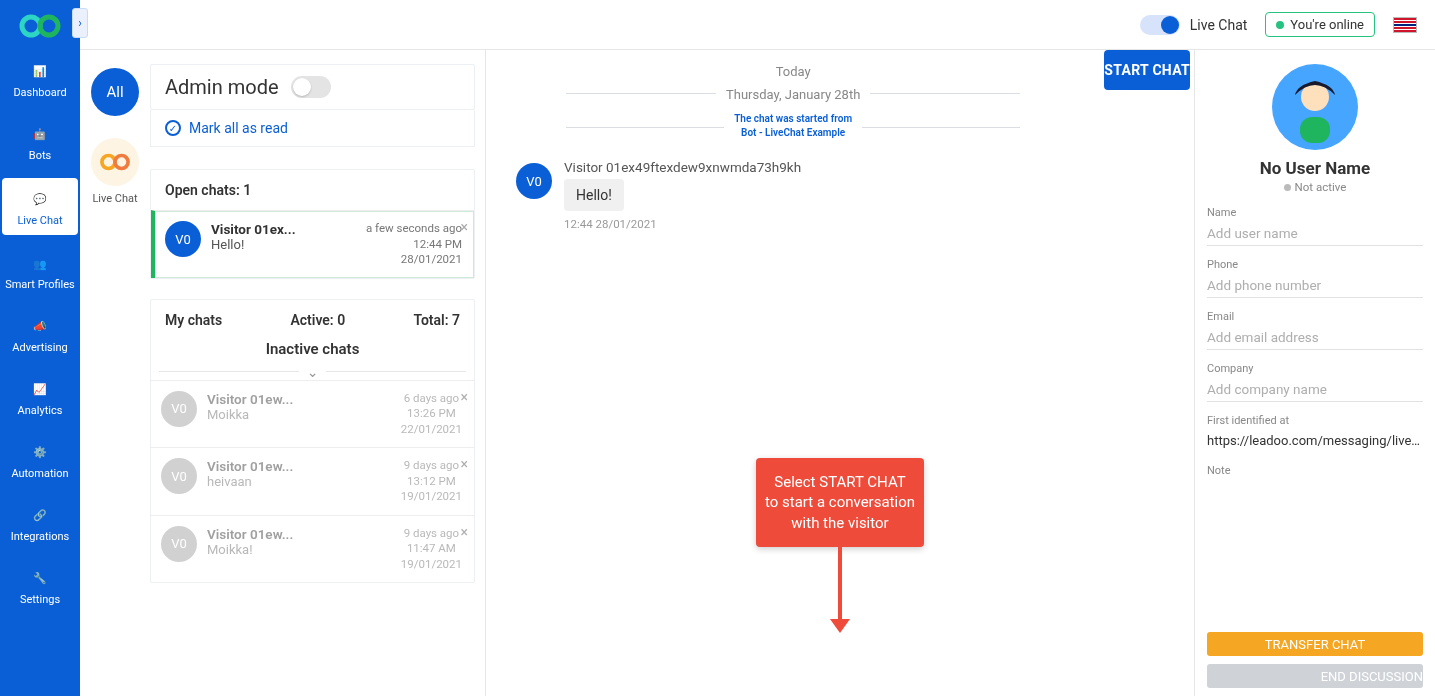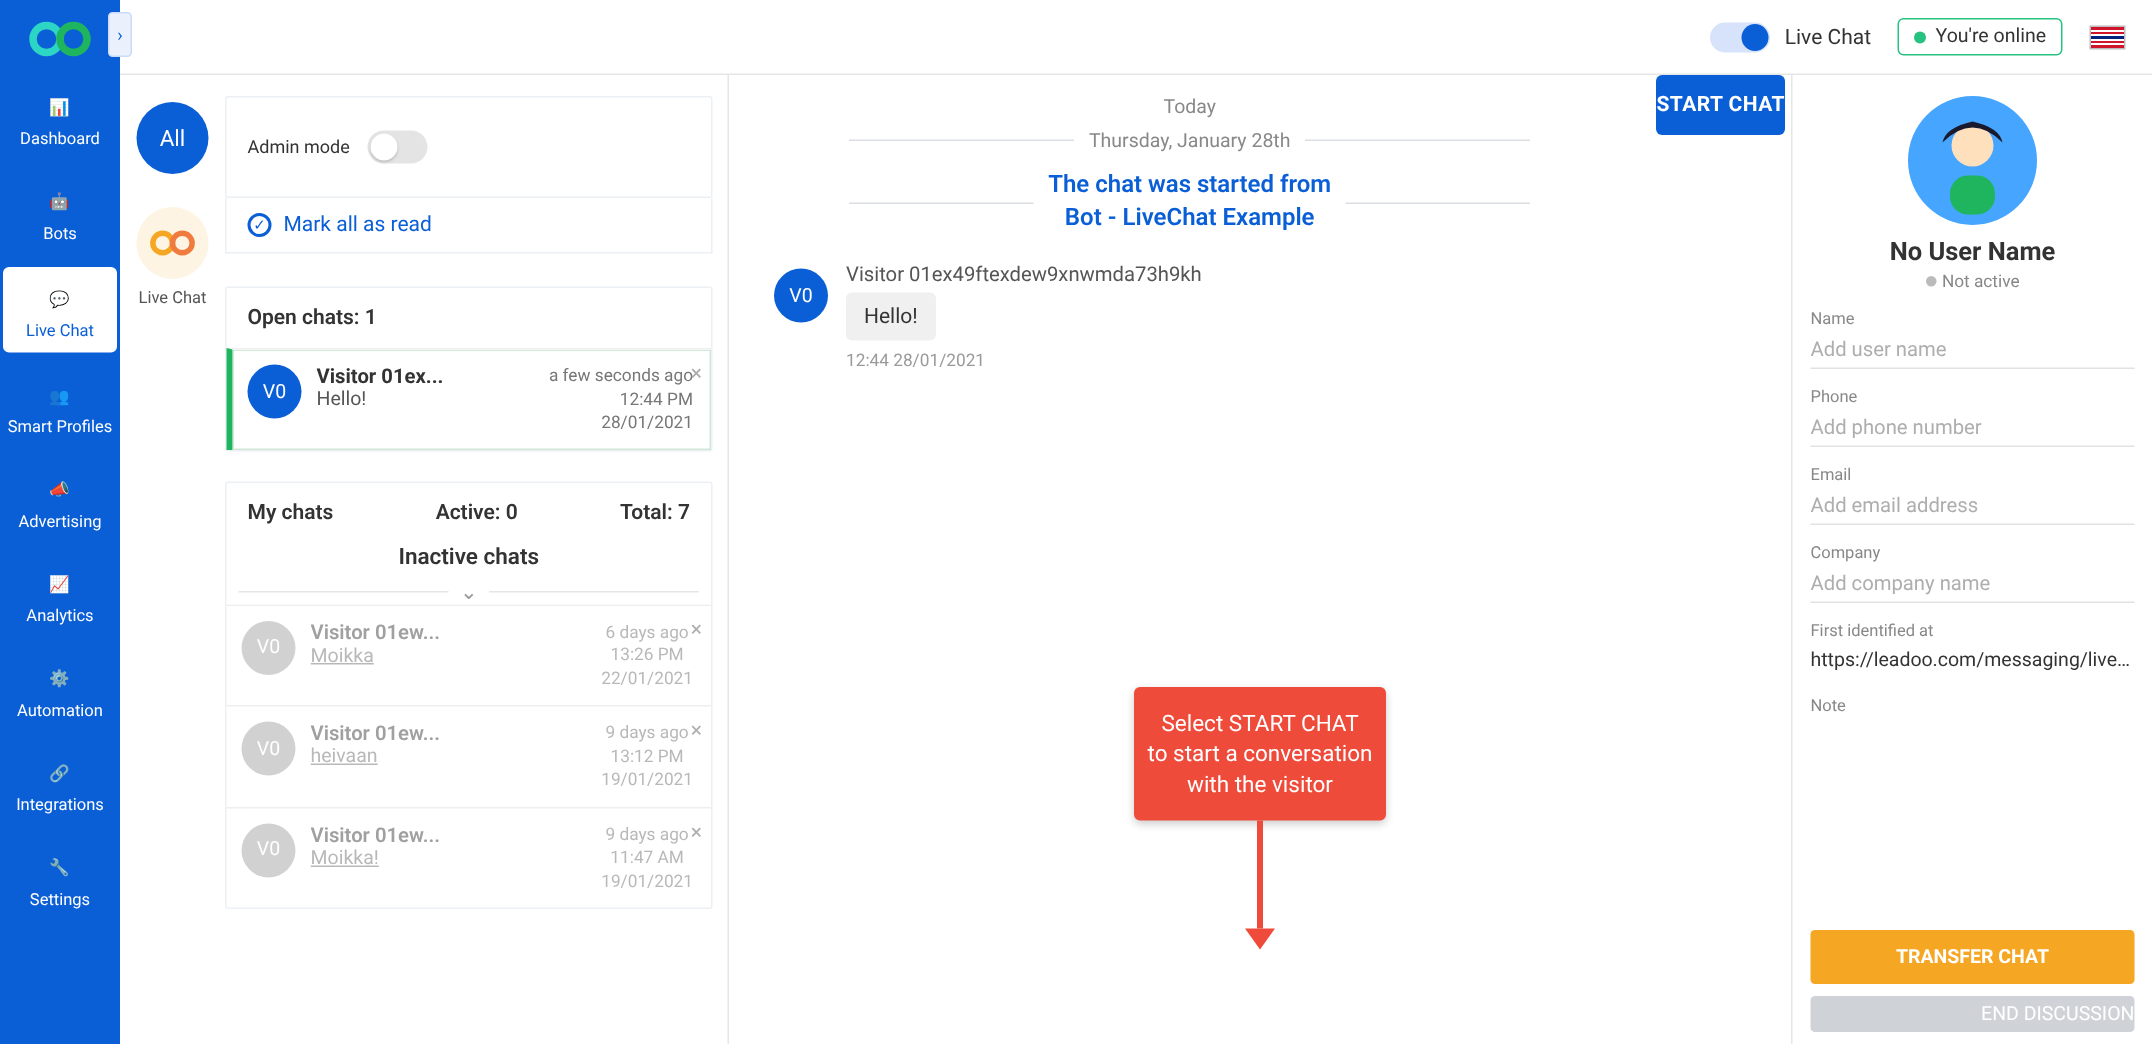--- a/index.html
+++ b/index.html
@@ -22,54 +22,54 @@
 .flag { width:24px; height:16px; background:linear-gradient(180deg,#cf142b 0 12%,#fff 12% 22%,#cf142b 22% 34%,#fff 34% 44%,#00247d 44% 56%,#fff 56% 66%,#cf142b 66% 78%,#fff 78% 88%,#cf142b 88% 100%); border:1px solid #bbb; cursor:pointer;}
 
 .content { flex:1; display:flex; min-height:0; }
 
 .col1 { width:405px; display:flex; min-width:0;}
 .avstrip { width:70px; display:flex; flex-direction:column; align-items:center; padding-top:18px; gap:22px; }
 .av.all { width:48px; height:48px; border-radius:50%; background:#0a5fd6; color:#fff; display:flex; align-items:center; justify-content:center; font-size:15px; cursor:pointer;}
 .av.brand { width:48px; height:48px; border-radius:50%; background:#fdf4e3; display:flex; align-items:center; justify-content:center; cursor:pointer;}
 .avlbl { font-size:11px; color:#555; text-align:center; margin-top:-16px;}
 .listcol { flex:1; display:flex; flex-direction:column; padding:14px 10px 0 0; min-width:0;}
-.adminrow { background:#fff; border:1px solid #eceff3; border-radius:2px; padding:22px 14px; display:flex; align-items:center; justify-content:flex-start; gap:12px; font-size:12px; color:#333;}
+.adminrow { background:#fff; border:1px solid #eceff3; border-radius:2px; padding:10px 14px; display:flex; align-items:center; justify-content:flex-start; gap:12px; font-size:20px; color:#333;}
 .tgl2 { width:40px; height:22px; background:#e4e4e4; border-radius:22px; position:relative; cursor:pointer; }
 .tgl2 .k { width:18px; height:18px; background:#fff; border-radius:50%; position:absolute; top:2px; left:2px; box-shadow:0 1px 2px rgba(0,0,0,.2);}
 .markread { padding:10px 14px; display:flex; align-items:center; gap:8px; color:#0a5fd6; font-size:14px; cursor:pointer; border:1px solid #eceff3; border-top:none;}
 .markread .chk { width:16px; height:16px; border:2px solid #0a5fd6; border-radius:50%; display:flex; align-items:center; justify-content:center; font-size:10px;}
 .panel { margin-top:22px; background:#fff; border:1px solid #eceff3; border-radius:2px; }
 .panel .hdr { padding:12px 14px; font-size:14px; font-weight:600; color:#333;}
 .chatitem { border-top:1px solid #eee; padding:10px 12px 10px 10px; display:flex; gap:10px; position:relative; cursor:pointer;}
 .chatitem.active { border-left:4px solid #1fb55f; background:#fff; box-shadow:0 0 0 1px #cfe8d8 inset;}
 .chatitem .av2 { width:36px; height:36px; border-radius:50%; background:#0a5fd6; color:#fff; display:flex; align-items:center; justify-content:center; font-size:13px; flex-shrink:0;}
 .chatitem.inactive .av2 { background:#cfcfcf; color:#fff;}
 .chatitem .txt { flex:1; min-width:0;}
 .chatitem .name { font-size:13.5px; font-weight:700; color:#333; white-space:nowrap; overflow:hidden; text-overflow:ellipsis;}
 .chatitem.inactive .name { color:#9b9b9b; font-weight:600;}
 .chatitem .msg { font-size:13px; color:#555; white-space:nowrap; overflow:hidden; text-overflow:ellipsis;}
-.chatitem.inactive .msg { color:#b5b5b5;text-decoration:underline;}
+.chatitem.inactive .msg { color:#b5b5b5;}
 .chatitem .meta { text-align:right; font-size:11.5px; color:#777; line-height:1.35; flex-shrink:0;}
 .chatitem.inactive .meta { color:#b5b5b5;text-align:center;}
 .chatitem .close { position:absolute; top:8px; right:6px; color:#aaa; font-size:14px; cursor:pointer;}
 .panel2 { margin-top:20px; background:#fff; border:1px solid #eceff3; border-radius:2px; }
 .panel2 .statrow{ display:flex; justify-content:space-between; padding:12px 14px; font-size:14px; font-weight:600;}
 .panel2 .subhdr { text-align:center; font-size:15px; font-weight:600; padding:0 0 6px;}
 .panel2 .divchev { display:flex; align-items:center; justify-content:center; color:#999; font-size:14px;}
 .panel2 .divchev::before,.panel2 .divchev::after{content:"";height:1px;background:#e6e6e6;flex:1;margin:0 8px;}
 .panel2 .list { overflow:hidden;}
 .panel2 .chatitem { opacity:.95;}
 
 .col2 { flex:1; border-left:1px solid #e6e6e6; border-right:1px solid #e6e6e6; display:flex; flex-direction:row; position:relative; min-width:0;}
 .conv { flex:1; padding:14px 30px 10px; overflow:hidden;}
 .daylab { text-align:center; font-size:13px; color:#888; }
 .daylab2{ text-align:center; font-size:13px; color:#888; margin-top:2px;}
 .dlinewrap{display:flex;align-items:center;gap:10px;margin:6px 50px;}
 .dlinewrap .ln{flex:1;height:1px;background:#dadde1;}
-.startinfo{ text-align:center; color:#0a5fd6; font-size:16px; font-weight:600; line-height:1.35; margin:4px 0 8px;}
+.startinfo{ text-align:center; color:#0a5fd6; font-size:10px; font-weight:600; line-height:1.35; margin:4px 0 8px;}
 .msgrow { display:flex; gap:12px; margin-top:12px;}
 .msgrow .av3 { width:36px; height:36px; border-radius:50%; background:#0a5fd6; color:#fff; display:flex; align-items:center; justify-content:center; font-size:13px; flex-shrink:0; margin-top:4px;}
 .msgrow .bodycol .who{ font-size:13.5px; color:#555; margin-bottom:4px;}
 .bubble { background:#f0f0f0; border-radius:4px; padding:8px 12px; font-size:14px; display:inline-block; color:#333;}
 .tstamp { font-size:11.5px; color:#9a9a9a; margin-top:6px;}
 .callout { position:absolute; left:50%; transform:translateX(-50%); top:408px; z-index:3; display:flex; flex-direction:column; align-items:center;}
 .callout .box { background:#ee4b3b; color:#fff; padding:14px 9px; border-radius:4px; font-size:15px; text-align:center; line-height:1.35; box-shadow:0 2px 6px rgba(0,0,0,.2);}
 .callout .arrow { width:4px; height:72px; background:#ee4b3b;}
 .callout .arrowhead { width:0;height:0;border-left:10px solid transparent;border-right:10px solid transparent;border-top:14px solid #ee4b3b;}
 .startbtn { margin:0 4px 4px; height:40px; background:#0a5fd6; color:#fff; border:none; border-radius:4px; font-size:14px; font-weight:700; letter-spacing:.3px; cursor:pointer;}
@@ -79,21 +79,21 @@
 .uname { text-align:center; font-size:17px; font-weight:700;}
 .ustatus { text-align:center; font-size:11.5px; color:#888; margin:2px 0 12px;}
 .ustatus .dot{display:inline-block;width:7px;height:7px;border-radius:50%;background:#bbb;margin-right:4px;vertical-align:middle;}
 .seebot { display:block; margin:0 auto 14px; background:#0a5fd6; color:#fff; border:none; padding:9px 16px; font-size:12.5px; font-weight:700; border-radius:3px; cursor:pointer;}
 .fld { margin-bottom:12px; }
 .fld .lab { font-size:11px; color:#888; margin-bottom:2px;}
 .fld .inp { width:100%; border:none; border-bottom:1px solid #e2e2e2; padding:4px 0; font-size:13.5px; outline:none; color:#333;}
 .fld .inp::placeholder{color:#aeaeae;}
 .fld .val { font-size:13px; color:#333; white-space:nowrap; overflow:hidden; text-overflow:ellipsis; padding:4px 0;}
 .btnrow { margin-top:auto; display:flex; flex-direction:column; gap:8px;}
-.btn-orange { background:#f5a623; color:#fff; border:none; height:36px; border-radius:3px; font-size:13px; font-weight:700; cursor:pointer;}
+.btn-orange { background:#f5a623; color:#fff; border:none; height:24px; border-radius:3px; font-size:13px; font-weight:400; cursor:pointer;}
 .btn-gray { background:#cfd3d8; color:#fff; border:none; height:24px; border-radius:3px; font-size:13px; font-weight:400; cursor:pointer;text-align:right;}
 </style>
 </head>
 <body>
 
 <div class="navrail">
   <div class="caret">›</div>
   <div class="logo">
     <svg width="44" height="30" viewBox="0 0 44 30">
         <g fill="none" stroke-width="5">

